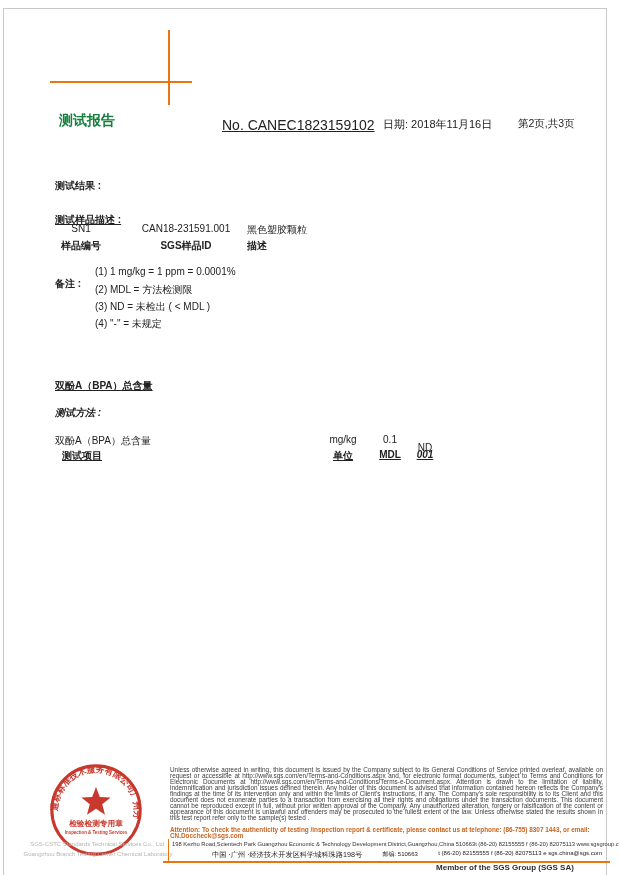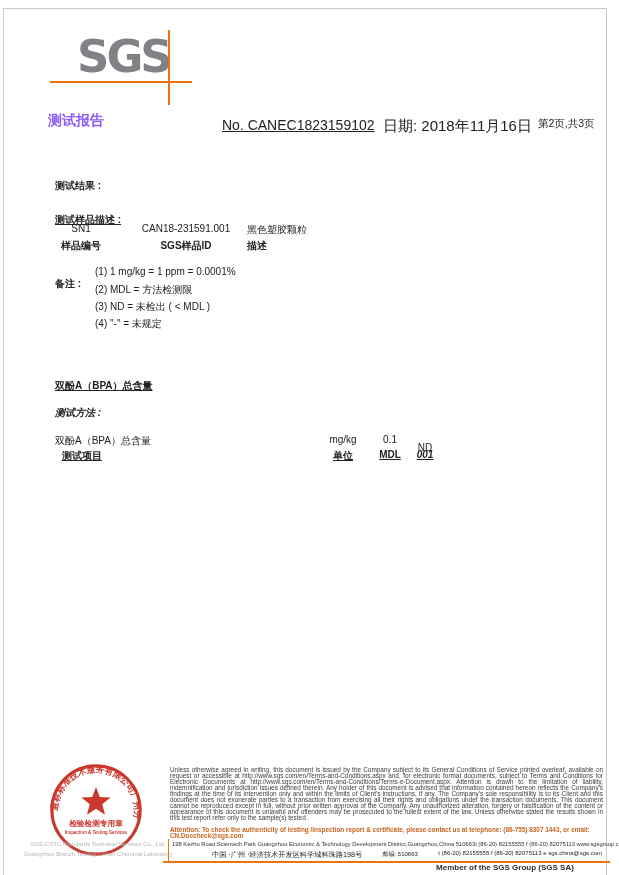--- a/index.html
+++ b/index.html
@@ -13,24 +13,24 @@
     position:absolute; left:3px; top:8px; width:604px; height:900px;
     border:1px solid #c9c9c9; border-bottom:none;
   }
   .abs { position:absolute; }
   .logo-text {
     left:77px; top:34px; font-size:45px; font-weight:bold; color:#808285;
     letter-spacing:-3px; line-height:1; font-family:"DejaVu Sans",sans-serif;
   }
   .logo-hline { left:50px; top:81px; width:142px; height:2px; background:#e87511; }
   .logo-vline { left:168px; top:30px; width:2px; height:75px; background:#e87511; }
-  .doc-title { left:48px; top:112px; font-size:14px; font-weight:bold; color:#8b5cf6; }
+  .doc-title { left:59px; top:112px; font-size:14px; font-weight:bold; color:#15803d; }
   .report-no { left:222px; top:117px; font-size:14px;text-decoration:underline; }
-  .report-date { left:383px; top:117px; font-size:15px; }
-  .report-pages { left:518px; top:117px; font-size:10.5px;margin-left:20px; }
+  .report-date { left:383px; top:117px; font-size:11px; }
+  .report-pages { left:518px; top:117px; font-size:10.5px; }
   .body-text { font-size:10px; color:#222; }
   .bold { font-weight:bold;margin-top:32px; }
   .underline { text-decoration:underline; }
   .italic { font-style:italic; }
   .cell-c { text-align:center; }
   .legal {
     left:170px; top:767px; width:433px; font-size:6.4px; line-height:6px;
     text-align:justify; color:#3c3c3c;
   }
   .attention {
@@ -50,21 +50,20 @@
   }
   .stamp { left:48px; top:762px; width:96px; height:96px; opacity:.92; }
   .note-line { left:95px; }
 </style>
 </head>
 <body>
 
 <div class="page">
   <div class="frame abs"></div>
 
-  <div class="abs logo-text">SGS</div>
   <div class="abs logo-hline"></div>
   <div class="abs logo-vline"></div>
 
   <div class="abs doc-title">测试报告</div>
   <div class="abs report-no">No. CANEC1823159102</div>
   <div class="abs report-date">日期: 2018年11月16日</div>
   <div class="abs report-pages">第2页,共3页</div>
 
   <div class="abs body-text bold" style="left:55px; top:147px;">测试结果 :</div>
   <div class="abs body-text bold underline" style="left:55px; top:181px;">测试样品描述 :</div>

